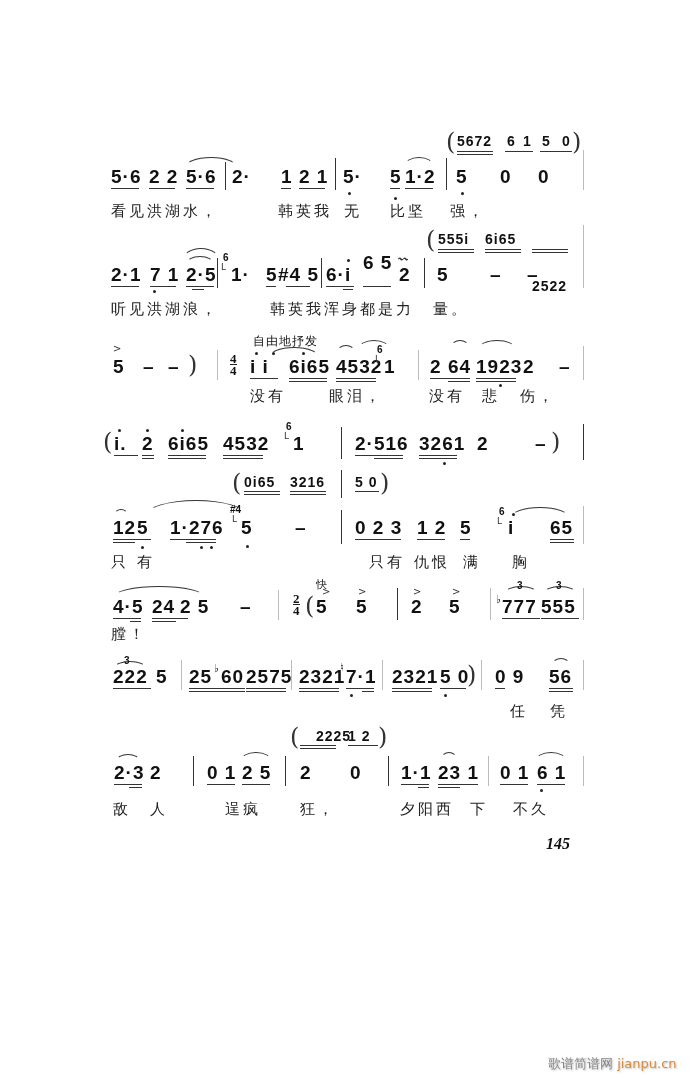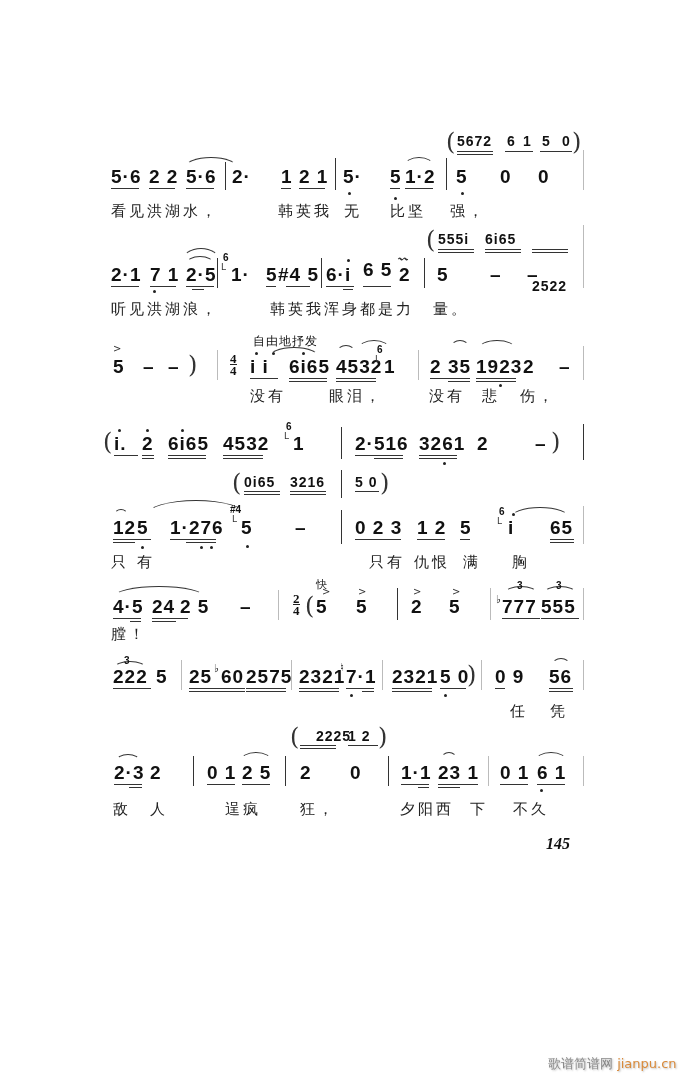--- a/index.html
+++ b/index.html
@@ -108,21 +108,21 @@
   <span class="abs n" style="left:231px;top:264px;">1·</span>
   <span class="abs n" style="left:266px;top:264px;">5</span>
   <div class="ul" style="left:266px;top:286px;width:10px;"></div>
   <span class="abs n" style="left:278px;top:264px;">#4 5</span>
   <div class="ul" style="left:286px;top:286px;width:24px;"></div>
   <div class="bar" style="left:321px;top:258px;height:30px;"></div>
   <span class="abs n" style="left:326px;top:264px;">6·i</span>
   <div class="ul" style="left:326px;top:286px;width:28px;"></div>
   <div class="ul" style="left:343px;top:289px;width:10px;"></div>
   <div class="dot" style="left:347px;top:259px;"></div>
-  <span class="abs n" style="left:363px;top:259px;">6 5</span>
+  <span class="abs n" style="left:363px;top:252px;">6 5</span>
   <div class="ul" style="left:363px;top:286px;width:28px;"></div>
   <span class="abs marker" style="left:398px;top:250px;font-size:10px;">〰</span>
   <span class="abs n" style="left:399px;top:264px;">2</span>
   <div class="bar" style="left:424px;top:258px;height:30px;"></div>
   <span class="abs n" style="left:437px;top:264px;">5</span>
   <span class="abs n" style="left:490px;top:264px;">–</span>
   <span class="abs n" style="left:527px;top:264px;">–</span>
   <div class="bar light" style="left:583px;top:258px;height:30px;"></div>
 
   <span class="abs ly" style="left:111px;top:300px;">听见洪湖浪，</span>
@@ -155,21 +155,21 @@
   <div class="slur" style="left:358px;top:340px;width:30px;height:8px;"></div>
   <span class="abs n" style="left:336px;top:356px;">4532</span>
   <div class="ul" style="left:336px;top:378px;width:40px;"></div>
   <div class="ul" style="left:336px;top:381px;width:40px;"></div>
   <span class="abs tiny" style="left:377px;top:344px;">6</span>
   <span class="abs marker" style="left:375px;top:354px;font-size:9px;">ᒪ</span>
   <span class="abs n" style="left:384px;top:356px;">1</span>
   <div class="bar light" style="left:418px;top:350px;height:30px;"></div>
   <span class="abs n" style="left:430px;top:356px;">2</span>
   <div class="slur" style="left:451px;top:340px;width:16px;height:6px;"></div>
-  <span class="abs n" style="left:448px;top:356px;">35</span>
+  <span class="abs n" style="left:448px;top:356px;">64</span>
   <div class="ul" style="left:430px;top:378px;width:40px;"></div>
   <div class="ul" style="left:448px;top:381px;width:22px;"></div>
   <div class="slur" style="left:478px;top:340px;width:36px;height:8px;"></div>
   <span class="abs n" style="left:476px;top:356px;">1923</span>
   <div class="ul" style="left:476px;top:378px;width:40px;"></div>
   <div class="ul" style="left:476px;top:381px;width:40px;"></div>
   <div class="dot" style="left:499px;top:384px;"></div>
   <span class="abs n" style="left:523px;top:356px;">2</span>
   <span class="abs n" style="left:559px;top:356px;">–</span>
   <div class="bar light" style="left:583px;top:346px;height:34px;"></div>

